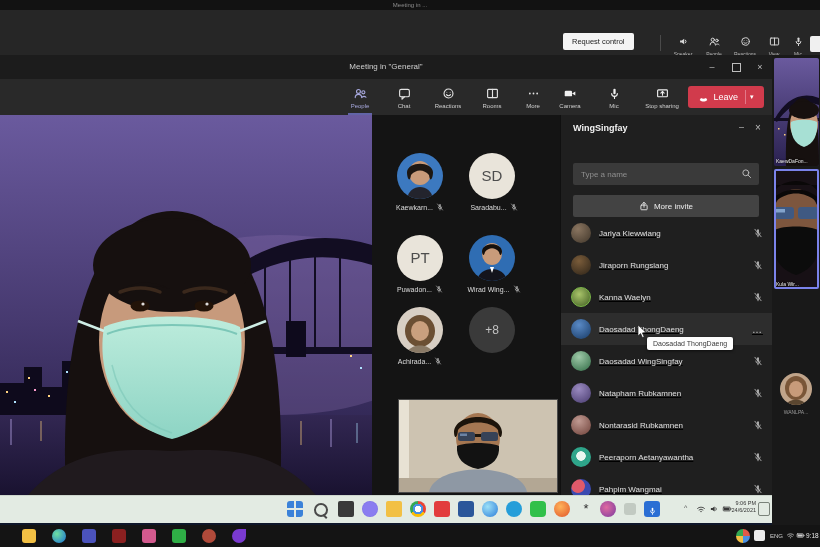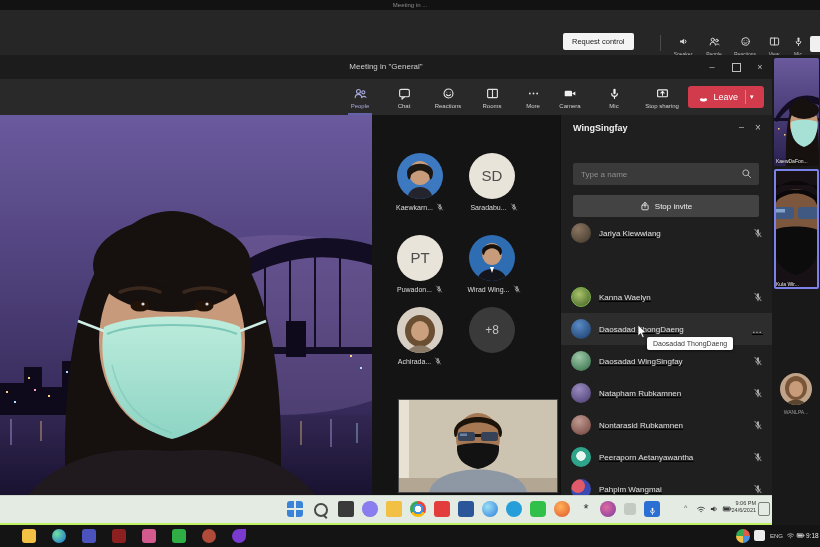--- a/index.html
+++ b/index.html
@@ -1,16 +1,16 @@
 <!DOCTYPE html>
 <html><head>
 <meta charset="utf-8">
 <style>
   html,body{margin:0;padding:0;background:#000;}
-  #screen{position:relative;width:820px;height:547px;overflow:hidden;background:#bef264;
+  #screen{position:relative;width:820px;height:547px;overflow:hidden;background:#0f172a;
     font-family:"Liberation Sans", sans-serif; -webkit-font-smoothing:antialiased;}
   .abs{position:absolute;}
   .ic{display:inline-block;vertical-align:middle;}
   svg.ic{stroke:currentColor;fill:none;stroke-width:1.4;stroke-linecap:round;stroke-linejoin:round;}
 
   
   #outer-titlebar{left:0;top:0;width:820px;height:10px;background:#121212;color:#8d8d8d;
     font-size:6px;text-align:center;line-height:10px;}
   #outer-toolbar{left:0;top:10px;width:820px;height:45px;background:#262626;border-bottom:1px solid #1a1a1a;}
   #req-control{left:563px;top:23px;height:17px;padding:0 9px;background:#f4f4f4;color:#242424;
@@ -492,26 +492,33 @@
 
         <input id="psearch" class="abs" type="text" placeholder="Type a name" style="">
         <svg id="psearch-ico" class="abs ic" width="11" height="11">
             <use href="#icoSearch"></use>
           </svg>
 
         <button id="pshare" class="abs">
           <svg class="ic" width="10" height="10">
               <use href="#icoShare"></use>
             </svg>
-          <span>Stop invite</span>
+          <span>More invite</span>
         </button>
 
         <div class="abs prow" style="top:102px">
           <span class="pav c1"></span>
           <span class="pname">Jariya Kiewwiang</span>
+          <svg class="ic pmic" width="10" height="10">
+              <use href="#icoMicOff"></use>
+            </svg>
+        </div>
+        <div class="abs prow" style="top:134px">
+          <span class="pav c2"></span>
+          <span class="pname">Jiraporn Rungsiang</span>
           <svg class="ic pmic" width="10" height="10">
               <use href="#icoMicOff"></use>
             </svg>
         </div>
         <div class="abs prow" style="top:166px">
           <span class="pav c3"></span>
           <span class="pname">Kanna Waelyn</span>
           <svg class="ic pmic" width="10" height="10">
               <use href="#icoMicOff"></use>
             </svg>

